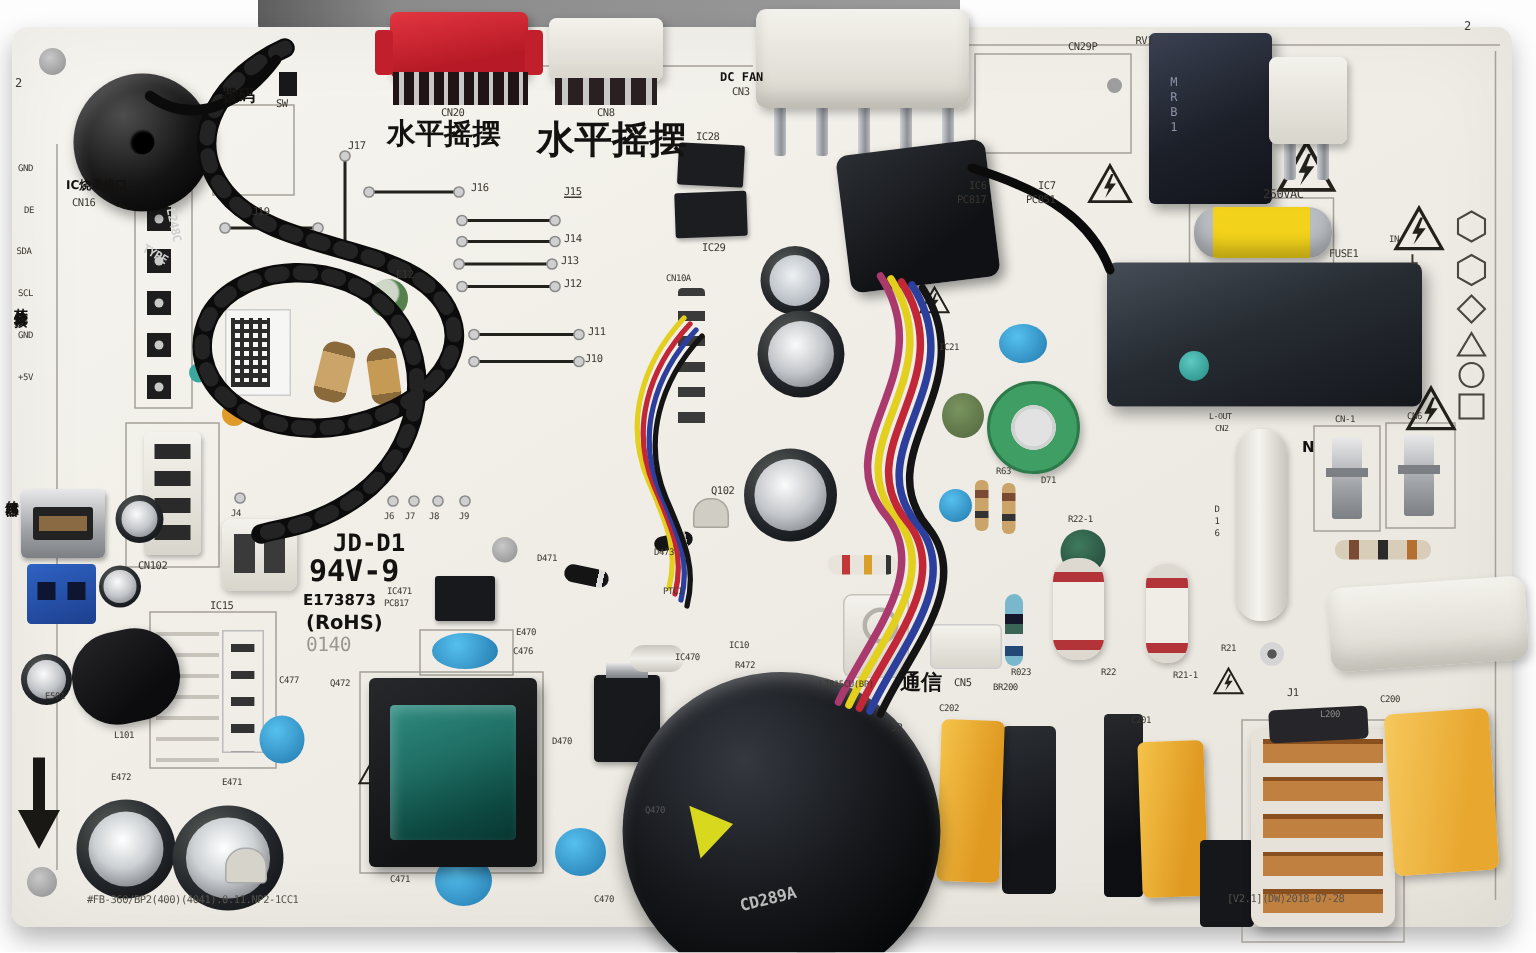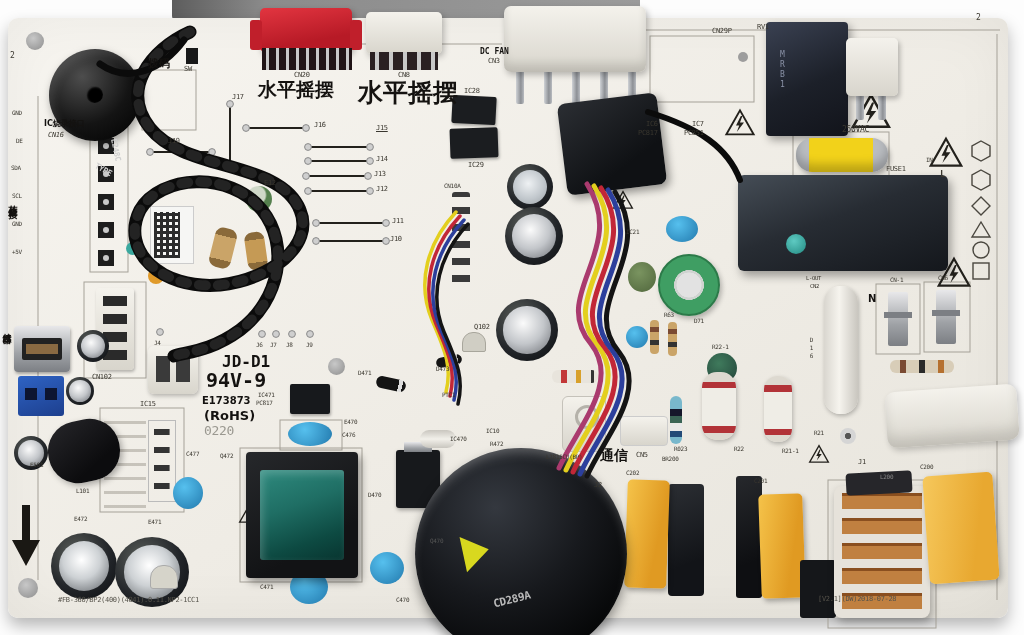--- a/index.html
+++ b/index.html
@@ -370,21 +370,21 @@
       <path d="M456,212 C428,242 416,282 432,320 C446,352 452,368 446,392" stroke="#e3cf1e"></path>
       <path d="M460,216 C432,246 420,286 436,324 C450,356 456,372 450,396" stroke="#c22737"></path>
       <path d="M464,220 C436,250 424,290 440,328 C454,360 460,376 454,400" stroke="#2c3f9c"></path>
       <path d="M468,224 C440,254 428,294 444,332 C458,364 464,380 458,404" stroke="#141414"></path>
     </g>
   </svg>
 
   <div class="lbl" style="left:10px;top:52px;font-size:8px;">2</div>
   <div class="lbl" style="left:976px;top:14px;font-size:8px;">2</div>
   <div class="lbl cn" style="left:44px;top:120px;font-size:8px;">IC烧录接口</div>
-  <div class="lbl" style="left:48px;top:132px;font-style:italic;">CN16</div>
+  <div class="lbl" style="left:48px;top:132px;">CN16</div>
   <div class="lbl" style="left:12px;top:110px;font-size:6px;">GND</div>
   <div class="lbl" style="left:16px;top:138px;font-size:6px;">DE</div>
   <div class="lbl" style="left:11px;top:165px;font-size:6px;">SDA</div>
   <div class="lbl" style="left:12px;top:193px;font-size:6px;">SCL</div>
   <div class="lbl" style="left:12px;top:221px;font-size:6px;">GND</div>
   <div class="lbl" style="left:12px;top:249px;font-size:6px;">+5V</div>
   <div class="lbl cn" style="left:148px;top:58px;font-size:11px;">拨码</div>
   <div class="lbl" style="left:184px;top:66px;">SW</div>
   <div class="lbl" style="left:294px;top:72px;">CN20</div>
   <div class="lbl cn" style="left:258px;top:80px;font-size:19px;">水平摇摆</div>
@@ -417,21 +417,21 @@
   <div class="lbl" style="left:264px;top:180px;">E12</div>
   <div class="lbl" style="left:626px;top:229px;font-size:6px;">IC21</div>
   <div class="lbl" style="left:664px;top:312px;font-size:6px;">R63</div>
   <div class="lbl" style="left:694px;top:318px;font-size:6px;">D71</div>
   <div class="lbl" style="left:712px;top:344px;font-size:6px;">R22-1</div>
   <div class="lbl" style="left:474px;top:324px;">Q102</div>
   <div class="lbl cn" style="left:222px;top:354px;font-size:16px;font-family:'DejaVu Sans Mono',monospace;font-weight:bold;">JD-D1</div>
   <div class="lbl cn" style="left:206px;top:370px;font-size:20px;font-family:'DejaVu Sans Mono',monospace;font-weight:bold;">94V-9</div>
   <div class="lbl cn" style="left:202px;top:396px;font-size:10px;font-weight:bold;">E173873</div>
   <div class="lbl cn" style="left:204px;top:409px;font-size:13px;font-weight:bold;">(RoHS)</div>
-  <div class="lbl" style="left:204px;top:424px;font-size:13px;color:#9a9890;">0220</div>
+  <div class="lbl" style="left:204px;top:424px;font-size:13px;color:#9a9890;">0140</div>
   <div class="lbl" style="left:258px;top:392px;font-size:6px;">IC471</div>
   <div class="lbl" style="left:256px;top:400px;font-size:6px;">PC817</div>
   <div class="lbl" style="left:358px;top:370px;font-size:6px;">D471</div>
   <div class="lbl" style="left:436px;top:366px;font-size:6px;">D473</div>
   <div class="lbl" style="left:442px;top:392px;font-size:6px;">PTC1</div>
   <div class="lbl" style="left:344px;top:419px;font-size:6px;">E470</div>
   <div class="lbl" style="left:342px;top:432px;font-size:6px;">C476</div>
   <div class="lbl" style="left:186px;top:451px;font-size:6px;">C477</div>
   <div class="lbl" style="left:220px;top:453px;font-size:6px;">Q472</div>
   <div class="lbl" style="left:154px;top:340px;font-size:6px;">J4</div>

